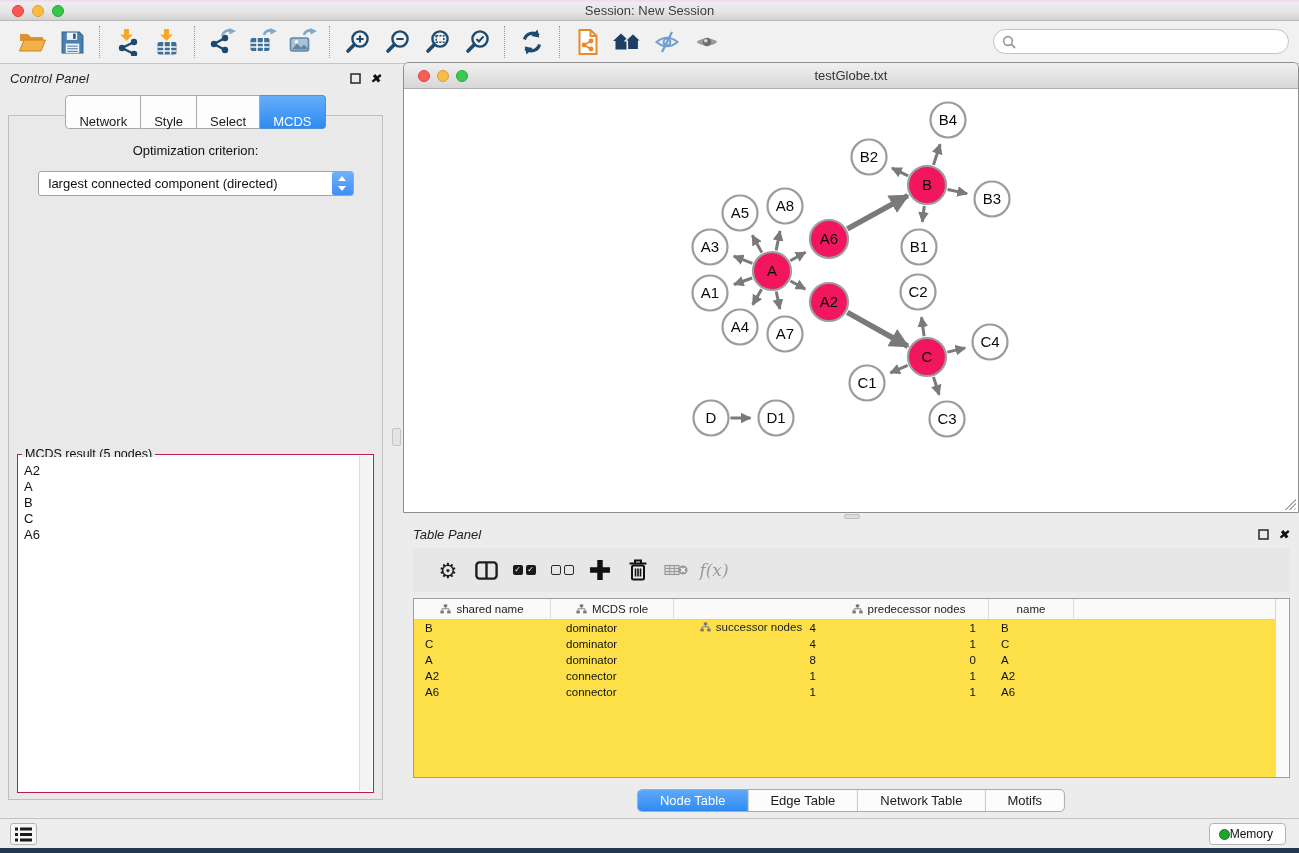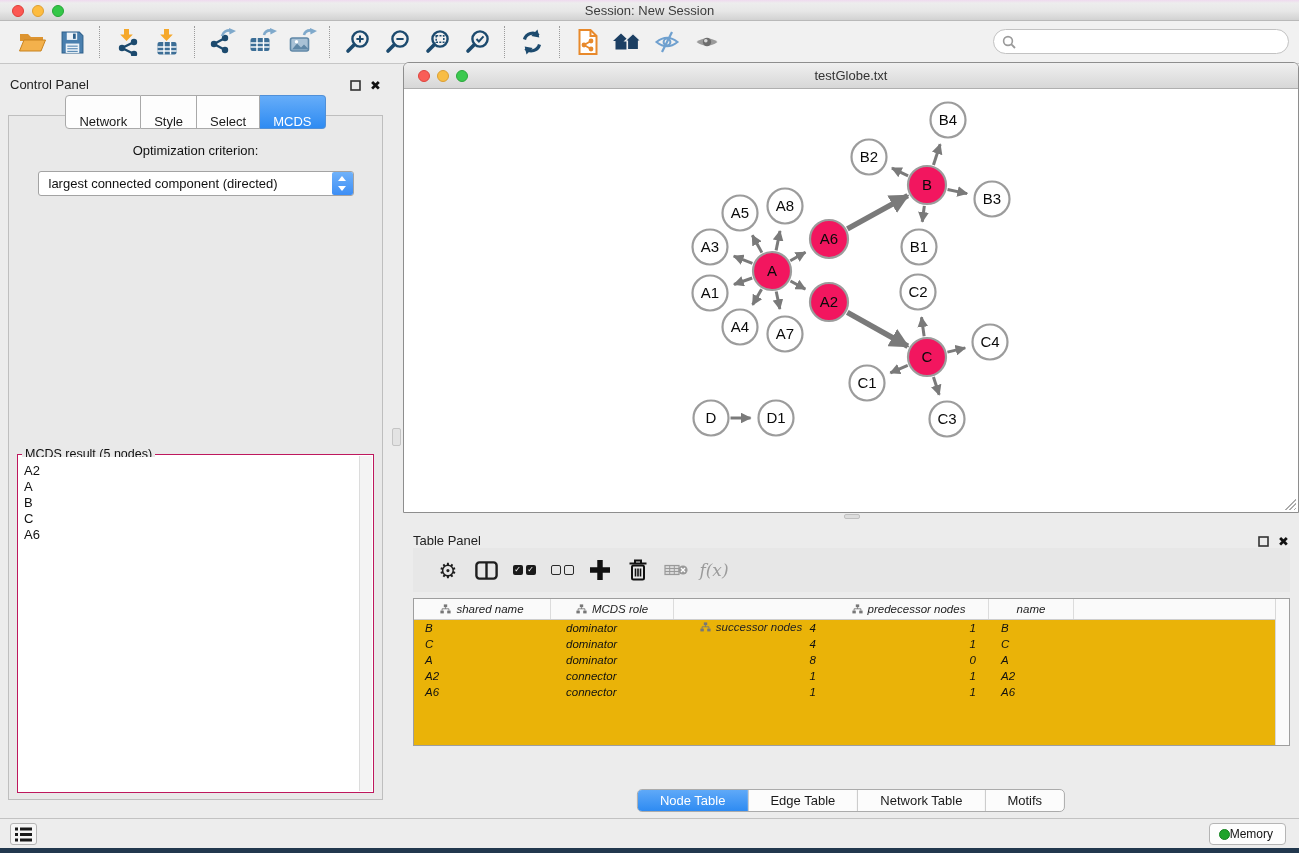--- a/index.html
+++ b/index.html
@@ -21,21 +21,21 @@
   .toolbar { position:absolute; left:0; top:21px; width:1299px; height:43px; background:#F1F1F1;
     border-bottom:1px solid #C6C6C6; display:flex; align-items:center; padding-left:12px; }
   .tbtn { width:40px; height:36px; display:flex; align-items:center; justify-content:center; flex:0 0 auto; }
   .sep { width:1px; height:32px; border-left:1px dotted #9B9B9B; margin:0 7px; flex:0 0 auto; }
   .search-box { position:absolute; right:10px; top:8px; width:296px; height:25px; background:#FFF;
     border:1px solid #C2C2C2; border-radius:13px; display:flex; align-items:center; padding-left:8px; }
   .search-box input { border:none; outline:none; flex:1; font-size:13px; background:transparent; margin-left:5px; }
 
   
   .control-panel { position:absolute; left:0; top:64px; width:391px; height:748px; }
-  .panel-header { height:28px; display:flex; align-items:flex-end; padding:0 10px; }
+  .panel-header { height:28px; display:flex; align-items:center; padding:0 10px;font-style:italic; }
   .panel-header .ph-title { font-size:13px; color:#222; }
   .ph-icons { margin-left:auto; display:flex; align-items:center; gap:9px; }
   .float-ic svg { display:block; }
   .close-ic { font-size:13px; color:#111; line-height:1; }
   .cp-tabs { position:relative; z-index:2; display:flex; justify-content:center; margin-top:3px; }
   .tab { height:22px; line-height:20px; padding:16px 13px; font-size:13px; background:#FDFDFD;
     border:1px solid #A9A9A9; border-left-width:0; color:#1A1A1A; }
   .tab:first-child { border-left-width:1px; border-radius:4px 0 0 4px; }
   .tab:last-child { border-radius:0 4px 4px 0; }
   .tab.active { background:linear-gradient(#66ADF9, #2E8BF2); color:#FFF; border-color:#5090D8; }
@@ -91,22 +91,22 @@
   .table-panel { position:absolute; left:403px; top:520px; width:896px; height:298px; }
   .tp-toolbar { position:absolute; left:10px; right:9px; top:28px; height:44px; background:#E7E7E7;
     display:flex; align-items:center; padding-left:16px; }
   .tpbtn { width:38px; height:36px; display:flex; align-items:center; justify-content:center; flex:0 0 auto; }
   .gear-glyph { font-size:21px; color:#1E1E1E; line-height:1; }
   .chk-pair { display:flex; gap:3px; }
   .chk { width:10px; height:10px; background:#1A1A1A; border-radius:2px; color:#FFF; font-size:8px;
     line-height:10px; text-align:center; }
   .unchk { width:10px; height:10px; border:1.6px solid #2A2A2A; border-radius:2px; background:#E7E7E7; }
   .fx-glyph { font-family:"DejaVu Serif", serif; font-style:italic; font-size:17px; color:#9B9B9B; }
-  .tp-table { position:absolute; left:10px; right:9px; top:78px; height:148px; background:#eab308;
-    border:1px solid #9E9E9E; overflow:hidden;font-style:italic; }
+  .tp-table { position:absolute; left:10px; right:9px; top:78px; height:180px; background:#fde047;
+    border:1px solid #9E9E9E; overflow:hidden; }
   .thead { display:flex; height:21px; background:#FAFAFA; border-bottom:1px solid #CDCDCD; }
   .th { display:flex; align-items:center; justify-content:center; gap:5px; font-size:11.5px; color:#222;
     border-right:1px solid #DCDCDC; flex:0 0 auto; }
   .th.filler { flex:1 1 auto; border-right:none; }
   .trow { display:flex; height:16px; }
   .td { font-size:11.5px; color:#111; line-height:16px; flex:0 0 auto; white-space:nowrap; overflow:hidden; }
   .td.filler { flex:1 1 auto; }
   .t-scroll { position:absolute; right:0; top:0; bottom:0; width:14px; background:#FAFAFA;
     border-left:1px solid #D8D8D8; }
   .tp-tabs { position:absolute; left:50%; transform:translateX(-50%); top:269px; display:flex;

